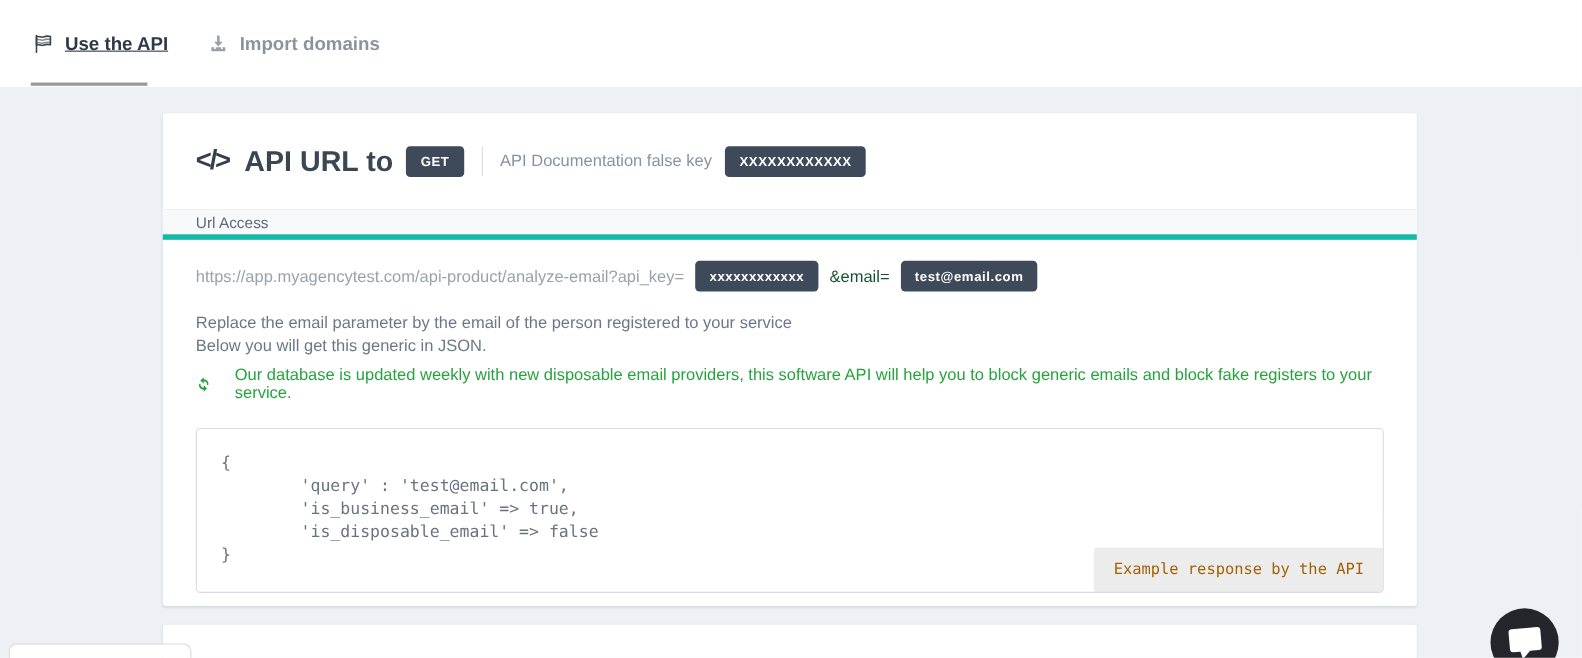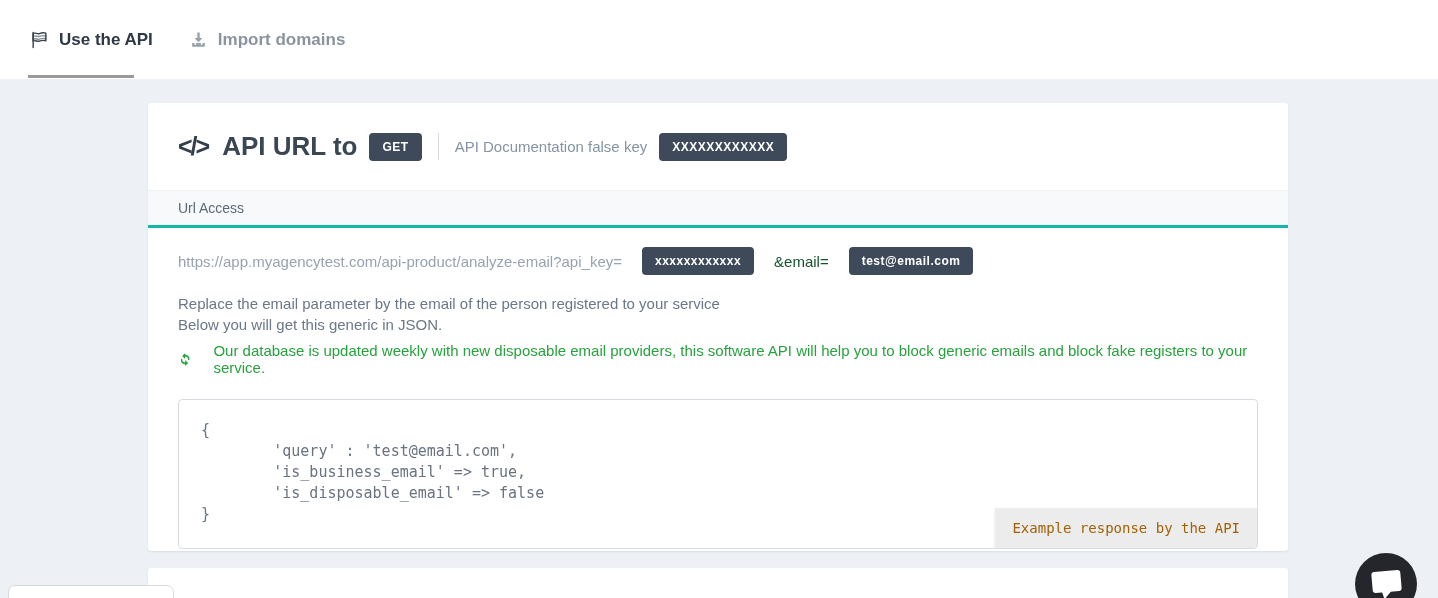--- a/index.html
+++ b/index.html
@@ -11,21 +11,21 @@
     color: #3b4653;
   }
 
   
   .topbar {
     position: absolute; left: 0; top: 0; width: 100%; height: 79px;
     background: #ffffff;
   }
   .tabs { display: flex; align-items: center; height: 100%; padding-left: 30px; }
   .tab { display: flex; align-items: center; gap: 10px; cursor: pointer; }
-  .tab-active { color: #2e3947; font-weight: bold; font-size: 17px; }
+  .tab-active { color: #2e3947; font-weight: bold; font-size: 17px; text-decoration: underline; }
   .tab-inactive { color: #8b949e; font-weight: bold; font-size: 17px; margin-left: 36px; }
   .tab-icon { display: inline-flex; width: 19px; height: 19px; }
   .tab-icon svg { width: 100%; height: 100%; }
   .tab-underline {
     position: absolute; left: 28px; bottom: 1px; width: 106px; height: 3px;
     background: #9a9a9a;
   }
 
   
   .card {
@@ -44,29 +44,29 @@
   }
   .card-title { font-size: 26px; font-weight: 600; color: #3b4653; margin-right: 12px; }
   .badge {
     background: #3e4a59; color: #ffffff; font-weight: bold; font-size: 12px;
     padding: 7px 13px; border-radius: 4px; letter-spacing: 0.5px; white-space: nowrap;
   }
   .header-divider { width: 1px; height: 27px; background: #d9dee4; margin: 0 16px; }
   .card-subtitle { font-size: 15px; color: #8494a3; margin-right: 12px; }
 
   .section-band {
-    height: 38px; background: #f7f9fa; border-top: 1px solid #eff1f3;
-    border-bottom: 3px solid #14b8a6; display: flex; align-items: center;
+    height: 28px; background: #f7f9fa; border-top: 1px solid #eff1f3;
+    border-bottom: 5px solid #14b8a6; display: flex; align-items: center;
     padding: 0 30px; font-size: 14px; color: #5b6a79;
   }
 
   .card-body { padding: 0 30px; }
 
   .url-row {
-    display: flex; align-items: center; margin-top: 19px; gap: 20px;
+    display: flex; align-items: center; margin-top: 19px; gap: 10px;
   }
   .url-text { font-size: 15px; color: #98a3af; }
   .url-param { font-size: 15px; color: #14532d; }
 
   .instructions { margin-top: 18px; }
   .instruction-line { font-size: 15px; color: #6b7888; line-height: 21px; }
 
   .note-row { display: flex; align-items: center; gap: 21px; margin-top: 7px; }
   .note-icon { display: inline-flex; width: 15px; height: 15px; color: #28a23e; }
   .note-icon svg { width: 100%; height: 100%; }

